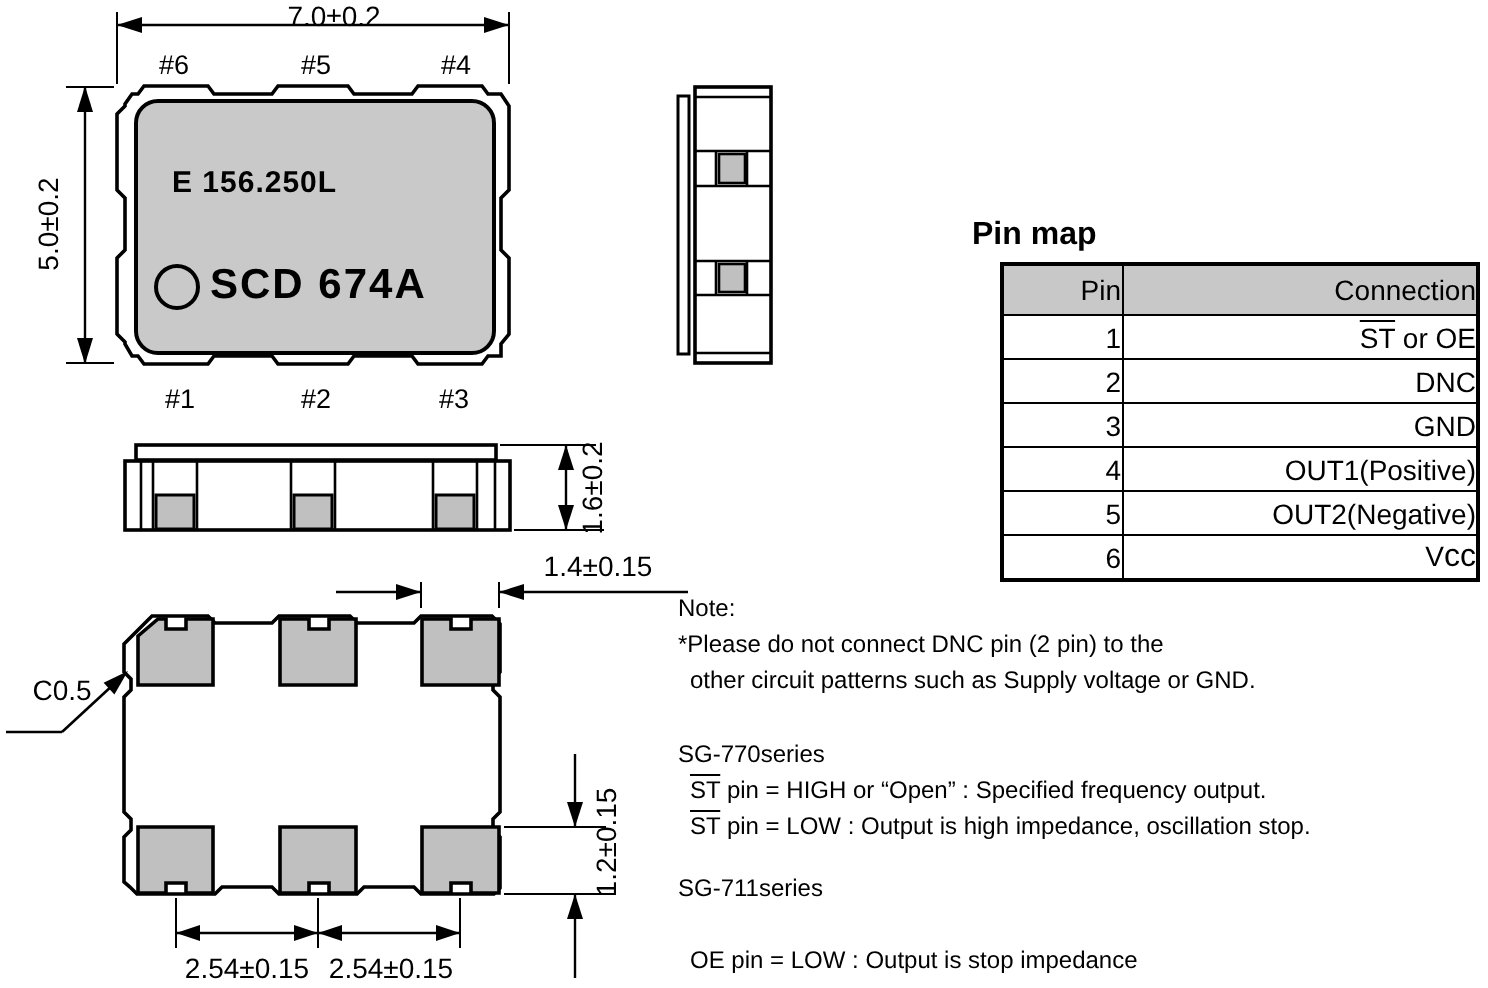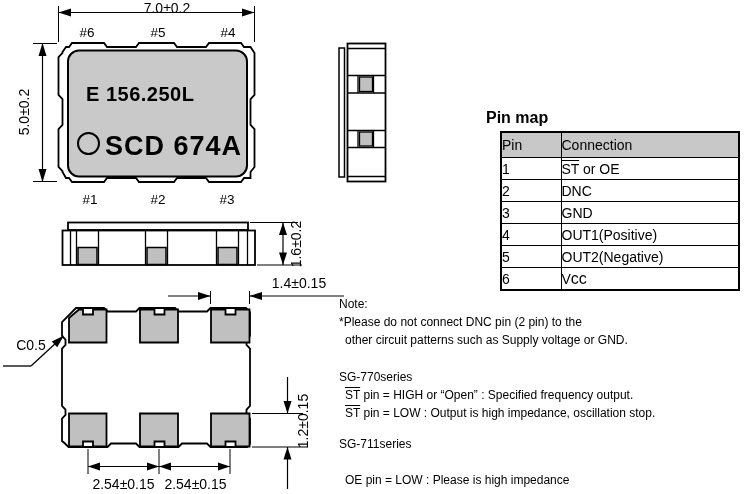--- a/index.html
+++ b/index.html
@@ -2,26 +2,26 @@
 <html style="--body-gray: #c9c9c9; --pad-gray: #c0c0c0; --table-header-gray: #c8c8c8; --line-black: #000000;"><head>
 <meta charset="utf-8">
 <style>
   html,body{margin:0;padding:0;background:#fff}
   #canvas{position:relative;width:744px;height:494px;background:#fff;overflow:hidden;
           font-family:"Liberation Sans",sans-serif;color:#000}
   svg{position:absolute;left:0;top:0}
   .dimtxt{position:absolute;font-size:14px;white-space:nowrap;text-align:center}
   .rot{transform:rotate(-90deg)}
   .pinlbl{position:absolute;font-size:13.5px;width:30px;text-align:center;white-space:nowrap}
-  .mark1{position:absolute;font-size:20px;font-weight:bold;letter-spacing:.5px;white-space:nowrap}
-  .mark2{position:absolute;font-size:27px;font-weight:bold;letter-spacing:1px;white-space:nowrap}
+  .mark1{position:absolute;font-size:15px;font-weight:bold;letter-spacing:.5px;white-space:nowrap}
+  .mark2{position:absolute;font-size:21px;font-weight:bold;letter-spacing:1px;white-space:nowrap}
   .pinmap-title{position:absolute;left:486px;top:109px;font-size:16px;font-weight:bold;white-space:nowrap}
   table.pinmap{position:absolute;left:500px;top:131px;width:238px;border-collapse:collapse;
                table-layout:fixed;font-size:14px;border:2px solid #000}
-  .pinmap th,.pinmap td{border:1.5px solid #000;text-align:left;padding:0;font-weight:normal;height:21px}
+  .pinmap th,.pinmap td{border:1.5px solid #000;text-align:right;padding:0;font-weight:normal;height:21px}
   .pinmap th{background:var(--table-header-gray,#c8c8c8);height:24px}
   .vsub{font-size:16px}
   .ov{text-decoration:overline}
   .notes{position:absolute;left:339px;top:297px;width:400px;height:195px;font-size:12px}
   .nline{position:absolute;white-space:nowrap}
   .ind{padding-left:6px}
   .ln{stroke:#000;fill:none}
   .arr{fill:#000;stroke:none}
   .fw{fill:#fff;stroke:#000}
   .fg{fill:var(--body-gray,#c9c9c9);stroke:#000}
@@ -189,16 +189,16 @@
   <div class="notes">
     <div class="nline" style="left:0;top:0">Note:</div>
     <div class="nline" style="left:0;top:18px">*Please do not connect DNC pin (2 pin) to the</div>
     <div class="nline ind" style="left:0;top:36px">other circuit patterns such as Supply voltage or GND.</div>
 
     <div class="nline" style="left:0;top:73px">SG-770series</div>
     <div class="nline ind" style="left:0;top:109px"><span class="ov">ST</span><span> pin = LOW : Output is high impedance, oscillation stop.</span></div>
     <div class="nline ind" style="left:0;top:91px"><span class="ov">ST</span><span> pin = HIGH or “Open” : Specified frequency output.</span></div>
 
     <div class="nline" style="left:0;top:140px">SG-711series</div>
-    <div class="nline ind" style="left:0;top:176px">OE pin = LOW : Please is high impedance</div>
+    <div class="nline ind" style="left:0;top:176px">OE pin = LOW : Output is stop impedance</div>
   </div>
 
 </div>
 
 </body></html>

